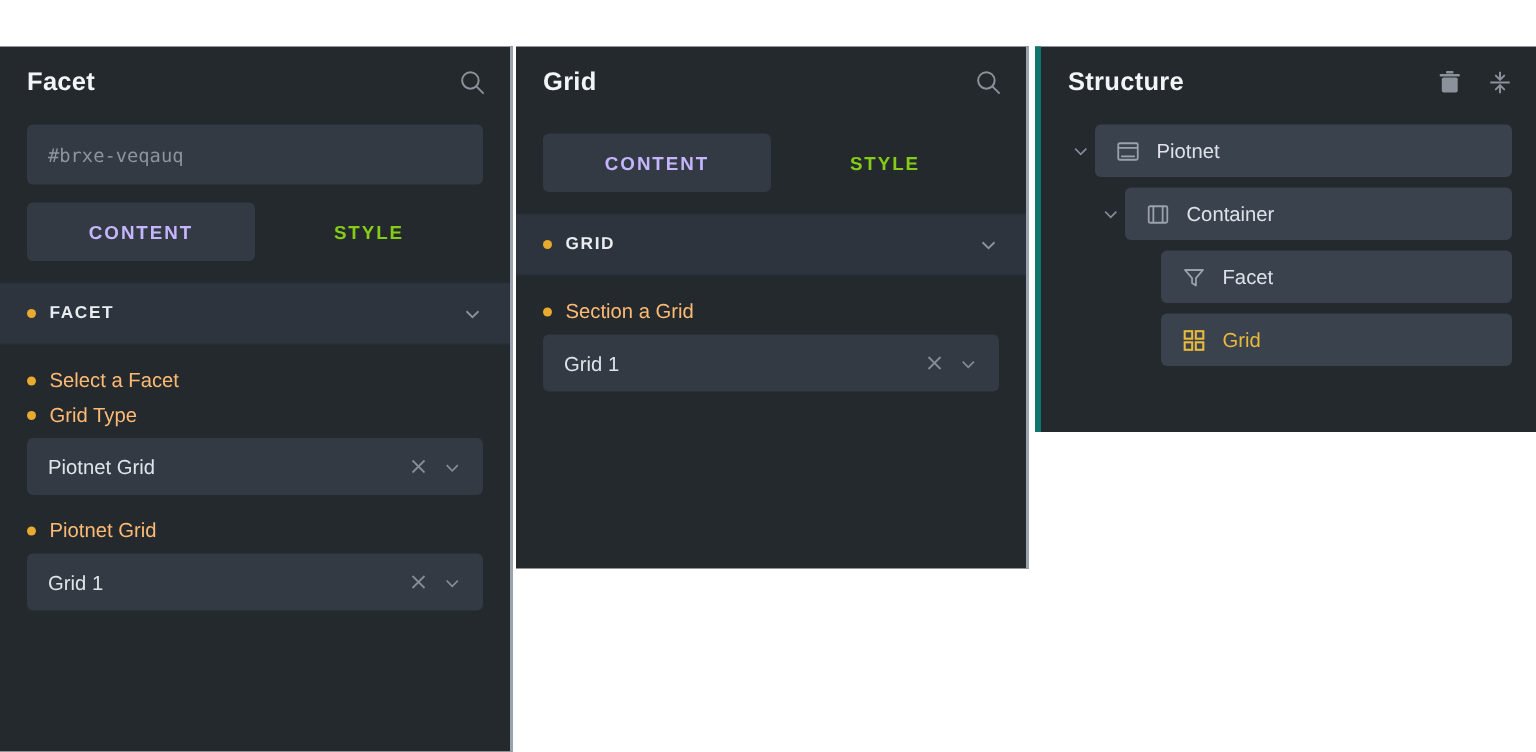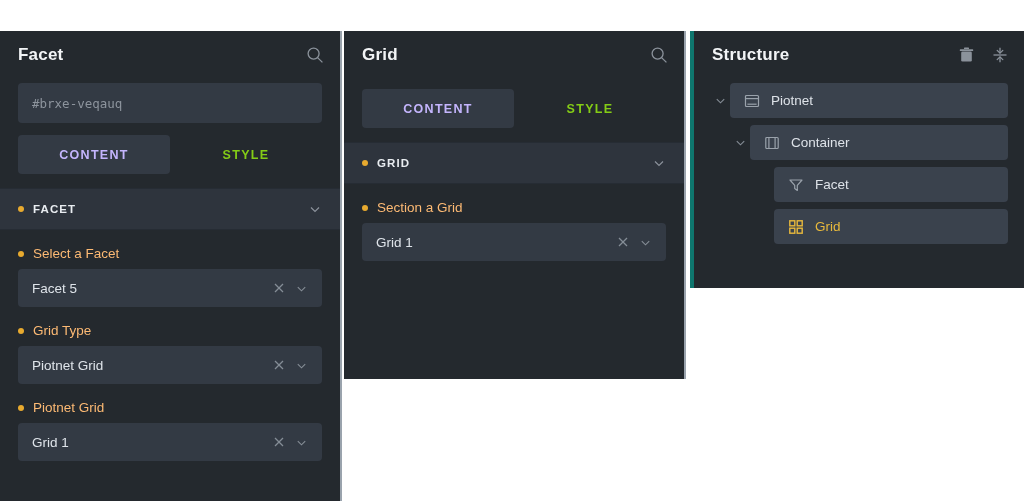--- a/index.html
+++ b/index.html
@@ -258,36 +258,20 @@
       </svg>
     </span>
   </div>
 
   <div class="fields">
 
     <div class="field-label">
       <span class="dot"></span>
       <span class="field-label-text">Select a Facet</span>
     </div>
-    <div class="select-box">
-      <span class="select-value">Facet 5</span>
-      <span class="select-icons">
-        <span class="ic">
-          <svg width="12" height="12" viewBox="0 0 12 12" fill="none" stroke="currentColor" stroke-width="1.2">
-            <line x1="2" y1="2" x2="10" y2="10"></line>
-              <line x1="10" y1="2" x2="2" y2="10"></line>
-          </svg>
-        </span>
-        <span class="ic">
-          <svg width="13" height="13" viewBox="0 0 14 14" fill="none" stroke="currentColor" stroke-width="1.2">
-            <polyline points="3,5.5 7,9.5 11,5.5"></polyline>
-          </svg>
-        </span>
-      </span>
-    </div>
 
     <div class="field-label">
       <span class="dot"></span>
       <span class="field-label-text">Grid Type</span>
     </div>
     <div class="select-box">
       <span class="select-value">Piotnet Grid</span>
       <span class="select-icons">
         <span class="ic">
           <svg width="12" height="12" viewBox="0 0 12 12" fill="none" stroke="currentColor" stroke-width="1.2">

